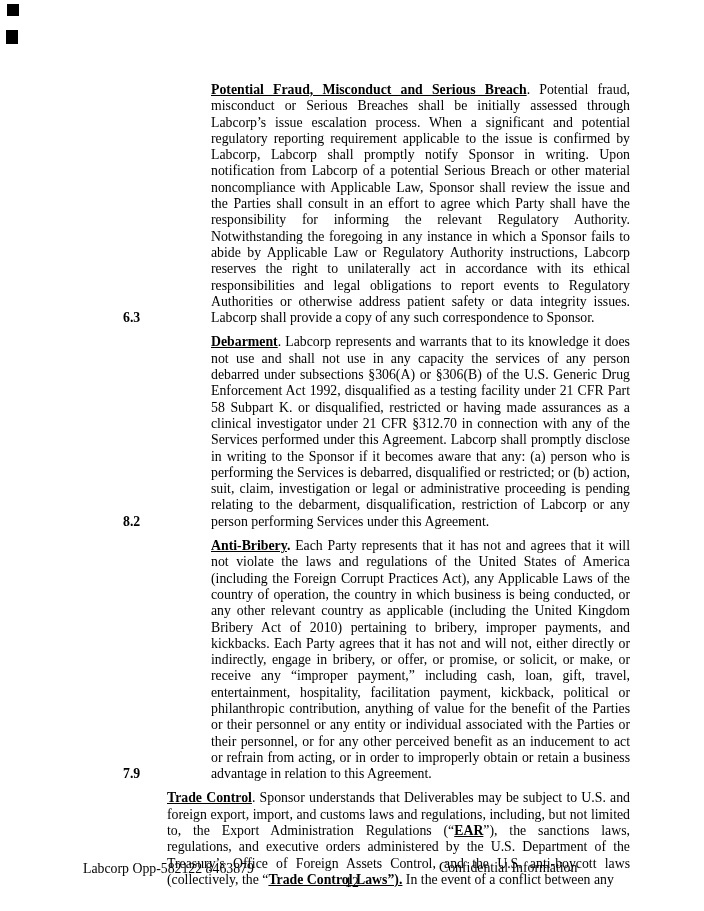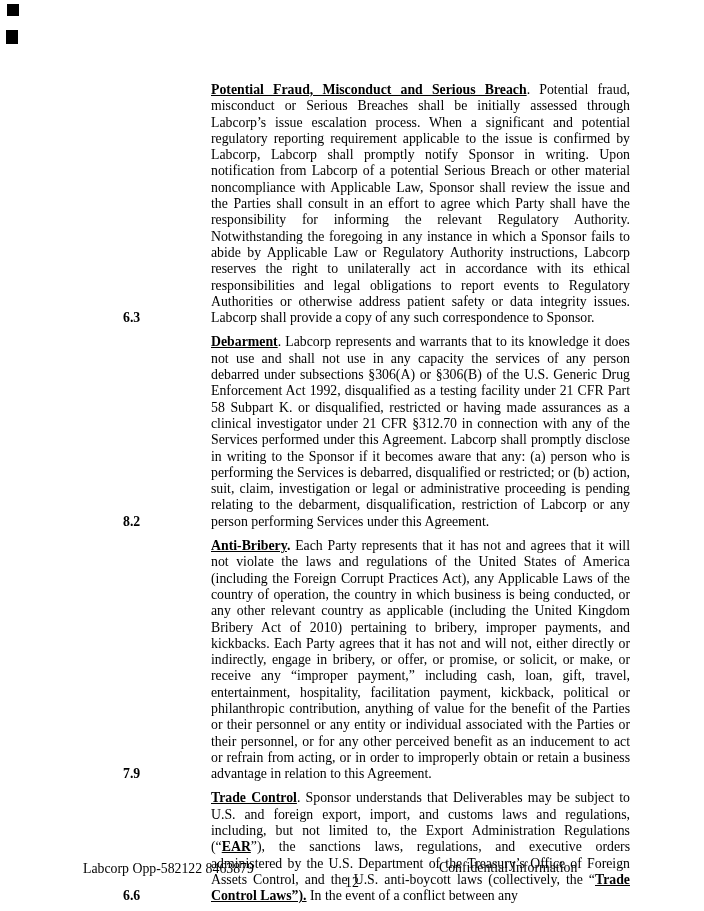--- a/index.html
+++ b/index.html
@@ -65,21 +65,20 @@
     <div class="sec-num">8.2</div>
     <div class="sec-text"><span class="bu">Debarment</span><span>. Labcorp represents and warrants that to its knowledge it does not use and shall not use in any capacity the services of any person debarred under subsections §306(A) or §306(B) of the U.S. Generic Drug Enforcement Act 1992, disqualified as a testing facility under 21 CFR Part 58 Subpart K. or disqualified, restricted or having made assurances as a clinical investigator under 21 CFR §312.70 in connection with any of the Services performed under this Agreement. Labcorp shall promptly disclose in writing to the Sponsor if it becomes aware that any: (a) person who is performing the Services is debarred, disqualified or restricted; or (b) action, suit, claim, investigation or legal or administrative proceeding is pending relating to the debarment, disqualification, restriction of Labcorp or any person performing Services under this Agreement.</span></div>
   </section>
 
   <section class="section">
     <div class="sec-num">7.9</div>
     <div class="sec-text"><span class="bu">Anti-Bribery</span><span class="b">.</span><span> Each Party represents that it has not and agrees that it will not violate the laws and regulations of the United States of America (including the Foreign Corrupt Practices Act), any Applicable Laws of the country of operation, the country in which business is being conducted, or any other relevant country as applicable (including the United Kingdom Bribery Act of 2010) pertaining to bribery, improper payments, and kickbacks.  Each Party agrees that it has not and will not, either directly or indirectly, engage in bribery, or offer, or promise, or solicit, or make, or receive any “improper payment,” including cash, loan, gift, travel, entertainment, hospitality, facilitation payment, kickback, political or philanthropic contribution, anything of value for the benefit of the Parties or their personnel or any entity or individual associated with the Parties or their personnel, or for any other perceived benefit as an inducement to act or refrain from acting, or in order to improperly obtain or retain a business advantage in relation to this Agreement.</span></div>
   </section>
 
   <section class="section">
-    <div class="sec-num">6.6</div>
     <div class="sec-text"><span class="bu">Trade Control</span><span>. Sponsor understands that Deliverables may be subject to U.S. and foreign export, import, and customs laws and regulations, including, but not limited to, the Export Administration Regulations (“</span><span class="bu">EAR</span><span>”), the sanctions laws, regulations, and executive orders administered by the U.S. Department of the Treasury’s Office of Foreign Assets Control, and the U.S. anti-boycott laws (collectively, the “</span><span class="bu">Trade Control Laws”).</span><span> In the event of a conflict between any</span></div>
   </section>
 </main>
 
   <div class="page-number">12</div>
 
   <div class="footer-left">
     <div>Labcorp Opp-582122 8463879</div>
   </div>
   <div class="footer-right">Confidential Information</div>

